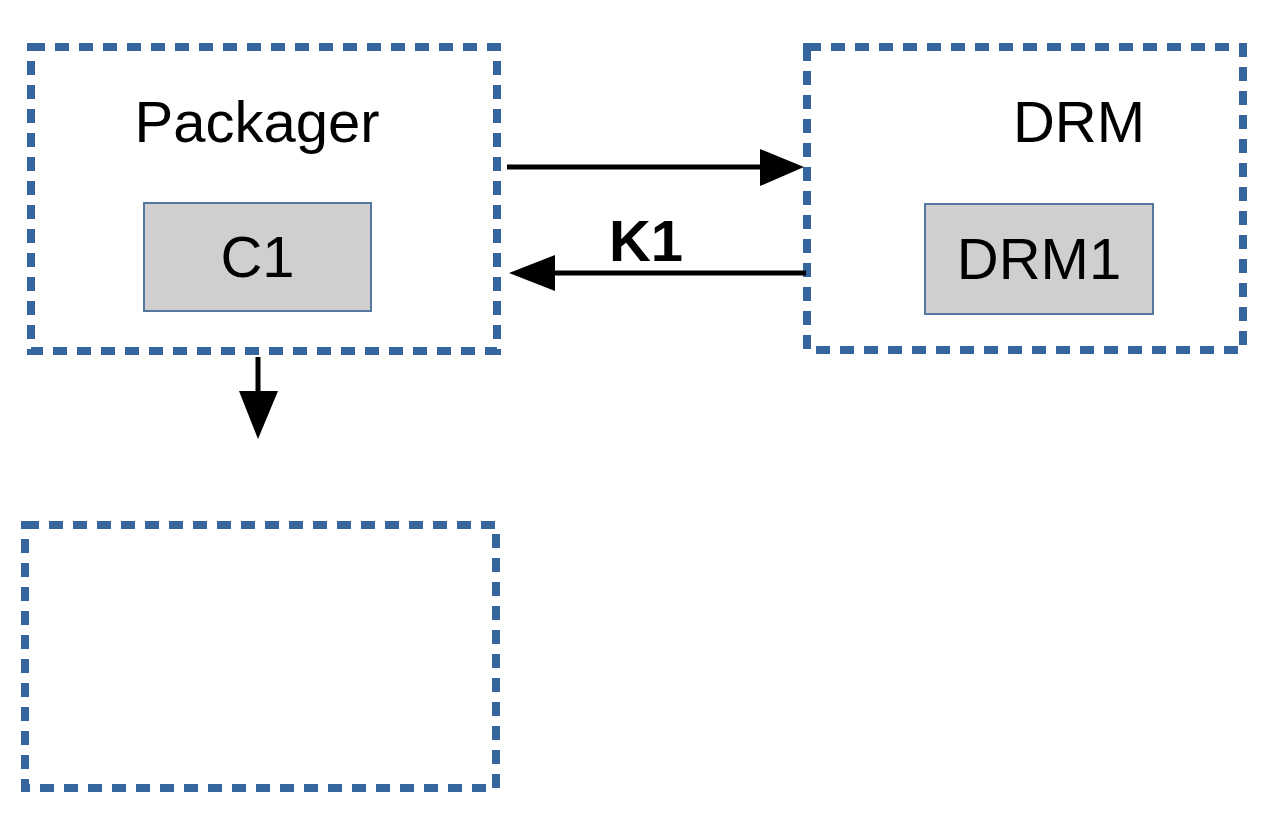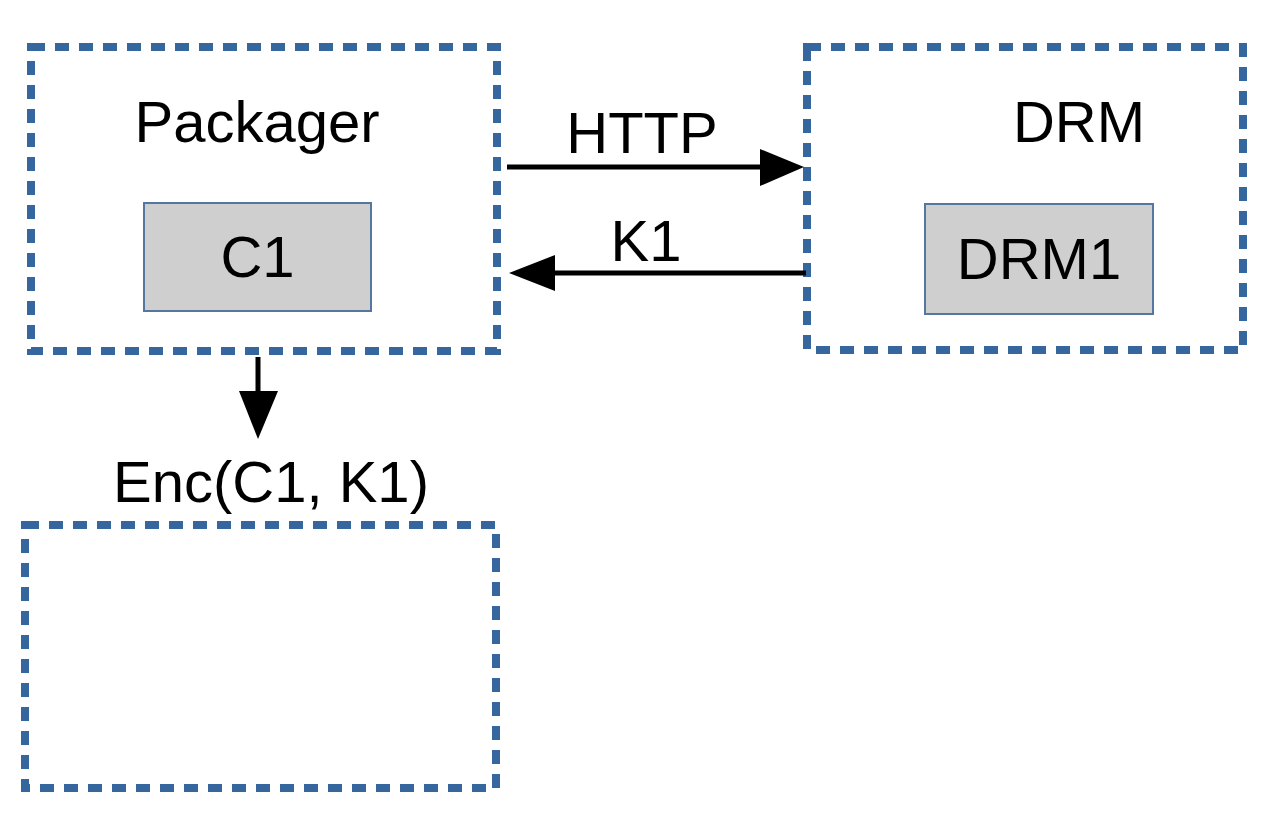--- a/index.html
+++ b/index.html
@@ -82,19 +82,17 @@
   <div class="label" style="left:257px; top:122px;">Packager</div>
   <div class="chip" style="left:143px; top:202px; width:229px; height:110px;">
     <span>C1</span>
   </div>
 
   <div class="label" style="left:1079px; top:122px;">DRM</div>
   <div class="chip" style="left:911px; top:203px; width:230px; height:112px;margin-left:13px;">
     <span>DRM1</span>
   </div>
 
-  <div class="label" style="left:642px; top:133px;">HTTP</div>
-  <div class="label" style="left:646px; top:241px;">K1</div>
+  <div class="label" style="left:646px; top:241px;font-weight:bold;">K1</div>
 
-  <div class="label" style="left:271px; top:482px;">Enc(C1, K1)</div>
 
 
 </div>
 
 </body></html>

